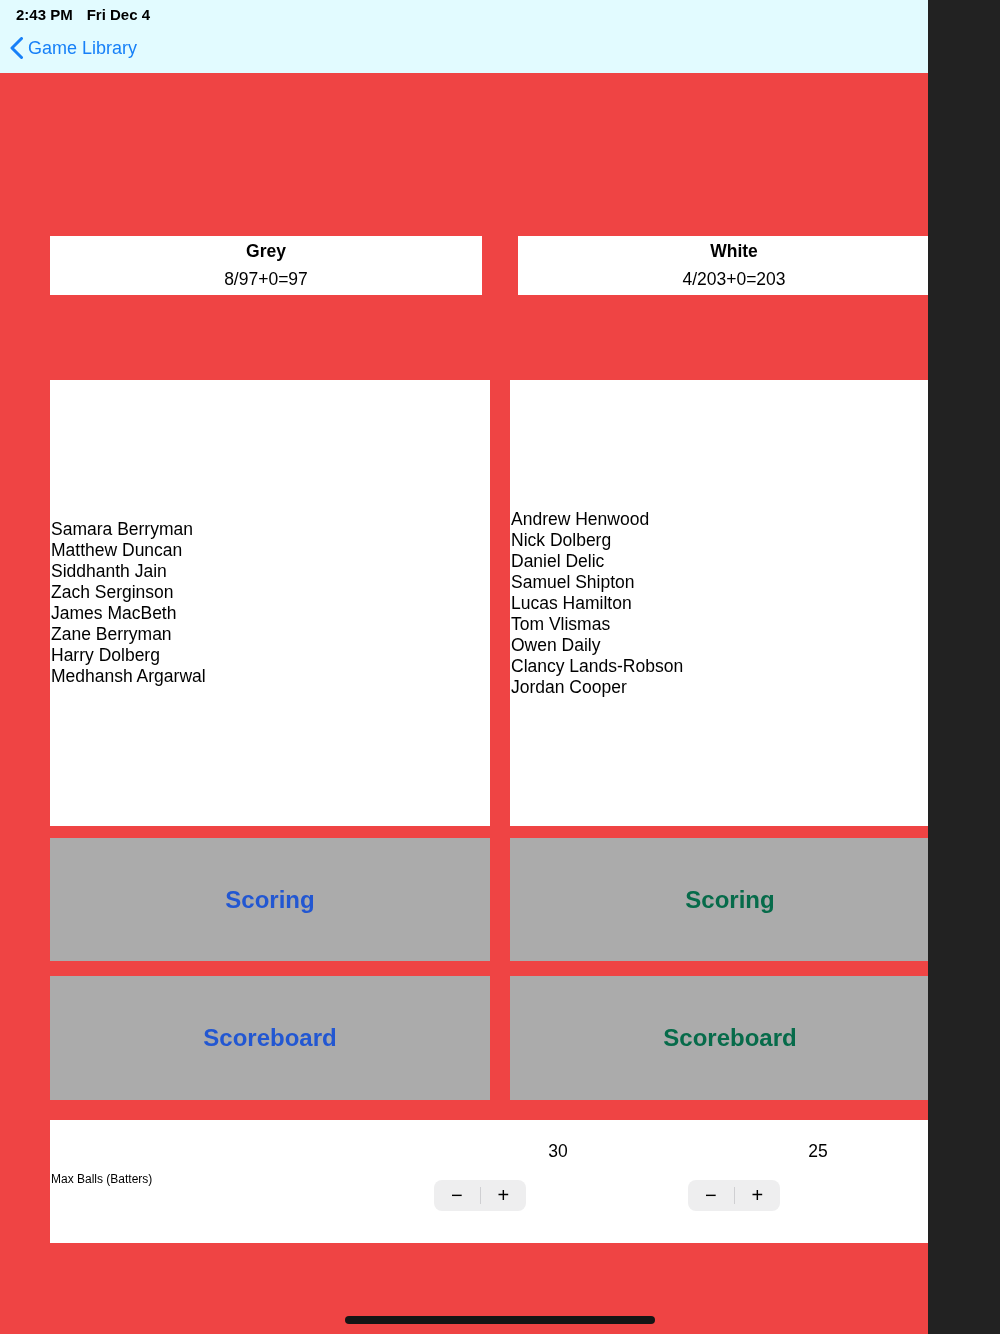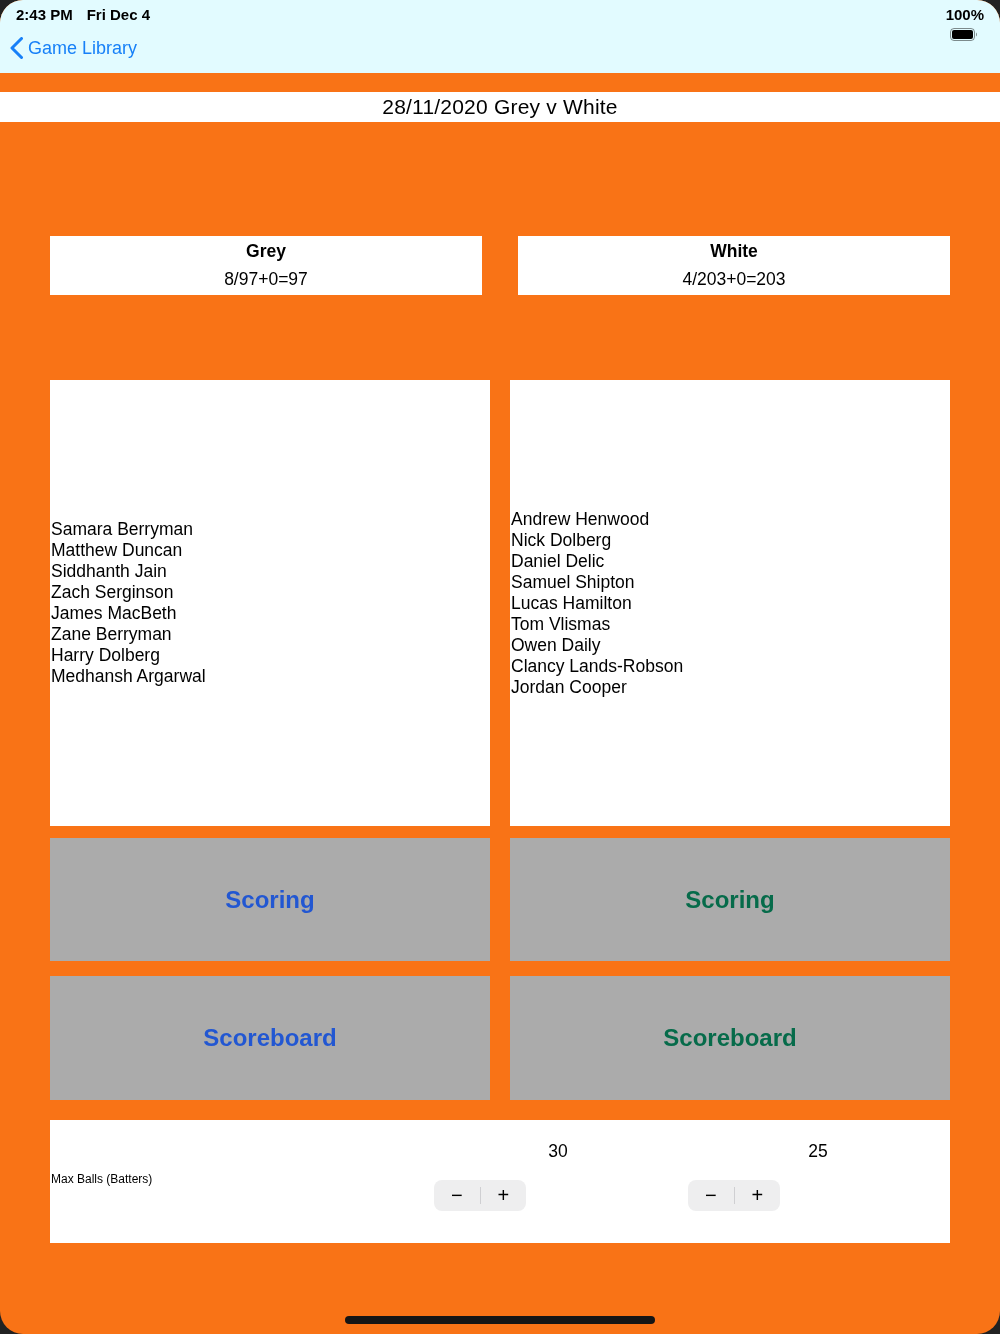--- a/index.html
+++ b/index.html
@@ -1,21 +1,20 @@
 <!DOCTYPE html>
 <html><head>
 <meta charset="utf-8">
 <style>
   html,body { margin:0; padding:0; background:#222; }
   .screen {
-    position:relative; width:1000px; height:1334px; overflow:hidden;
-    background:#f97316;
+    position:relative; width:928px; height:1334px; overflow:hidden;
+    background:#ef4444;
     font-family:"Liberation Sans", sans-serif;
     color:#000;
-    border-radius:23px;
   }
   
   .topzone { position:absolute; top:0; left:0; width:1000px; height:73px; background:#e2fbff; }
   .status-row {
     position:absolute; top:3px; left:0; width:100%; height:22px;
     display:flex; justify-content:space-between; align-items:center;
     padding:0 16px; box-sizing:border-box;
     font-size:15px; font-weight:600;
   }
   .status-left { display:flex; gap:14px; align-items:center; }
@@ -123,23 +122,20 @@
         <span>
           <svg width="13" height="22" viewBox="0 0 13 22">
             <path d="M11.5 1.5 L2 11 L11.5 20.5" stroke="#1780f8" stroke-width="3" fill="none" stroke-linecap="round" stroke-linejoin="round"></path>
           </svg>
         </span>
         <span>Game Library</span>
       </div>
     </div>
   </div>
 
-  <div class="title-bar">
-    <span>28/11/2020 Grey v White</span>
-  </div>
 
   <div class="header-card c0">
     <div class="team-name">Grey</div>
     <div class="team-score">8/97+0=97</div>
   </div>
   <div class="header-card c1">
     <div class="team-name">White</div>
     <div class="team-score">4/203+0=203</div>
   </div>
 

